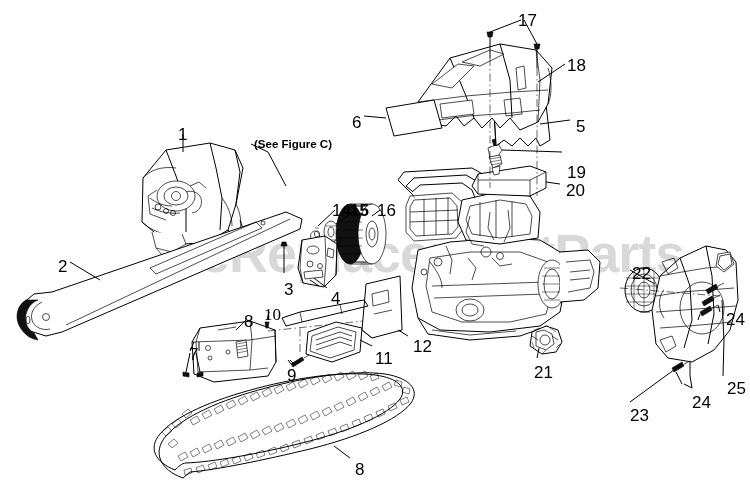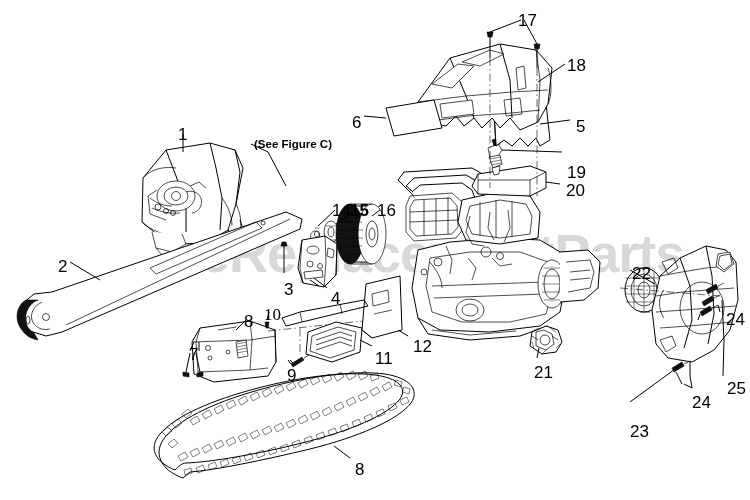--- a/index.html
+++ b/index.html
@@ -468,20 +468,20 @@
       <div class="callout" style="left: 355px; top: 461px;">8</div>
       <div class="callout" style="left: 332px; top: 202px;">14</div>
       <div class="callout" style="left: 350px; top: 202px; font-weight: bold;">15</div>
       <div class="callout" style="left: 377px; top: 202px;">16</div>
       <div class="callout" style="left: 518px; top: 12px;">17</div>
       <div class="callout" style="left: 567px; top: 57px;">18</div>
       <div class="callout" style="left: 567px; top: 164px;">19</div>
       <div class="callout" style="left: 566px; top: 182px;">20</div>
       <div class="callout" style="left: 534px; top: 364px;">21</div>
       <div class="callout" style="left: 632px; top: 265px;">22</div>
-      <div class="callout" style="left: 630px; top: 423px;">23</div>
+      <div class="callout" style="left: 630px; top: 407px;">23</div>
       <div class="callout" style="left: 726px; top: 311px;">24</div>
       <div class="callout" style="left: 727px; top: 380px;">25</div>
       <div class="callout" style="left: 692px; top: 394px;">24</div>
       <div class="note" style="left: 254px; top: 138px;">(See Figure C)</div>
     </div>
 
 </div>
 
 </body></html>

